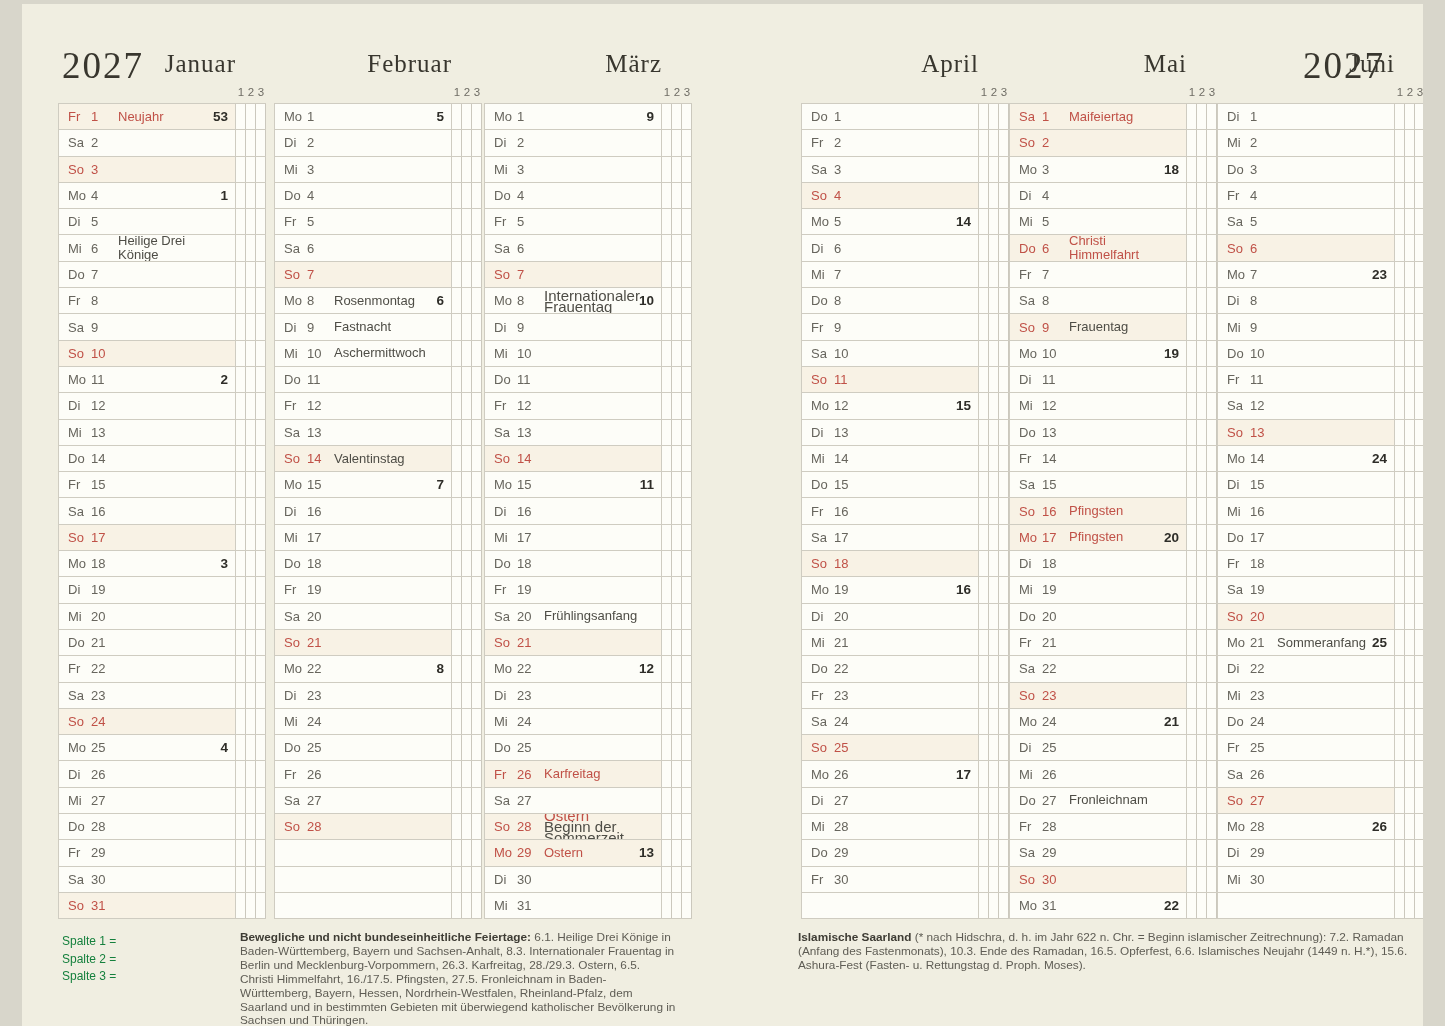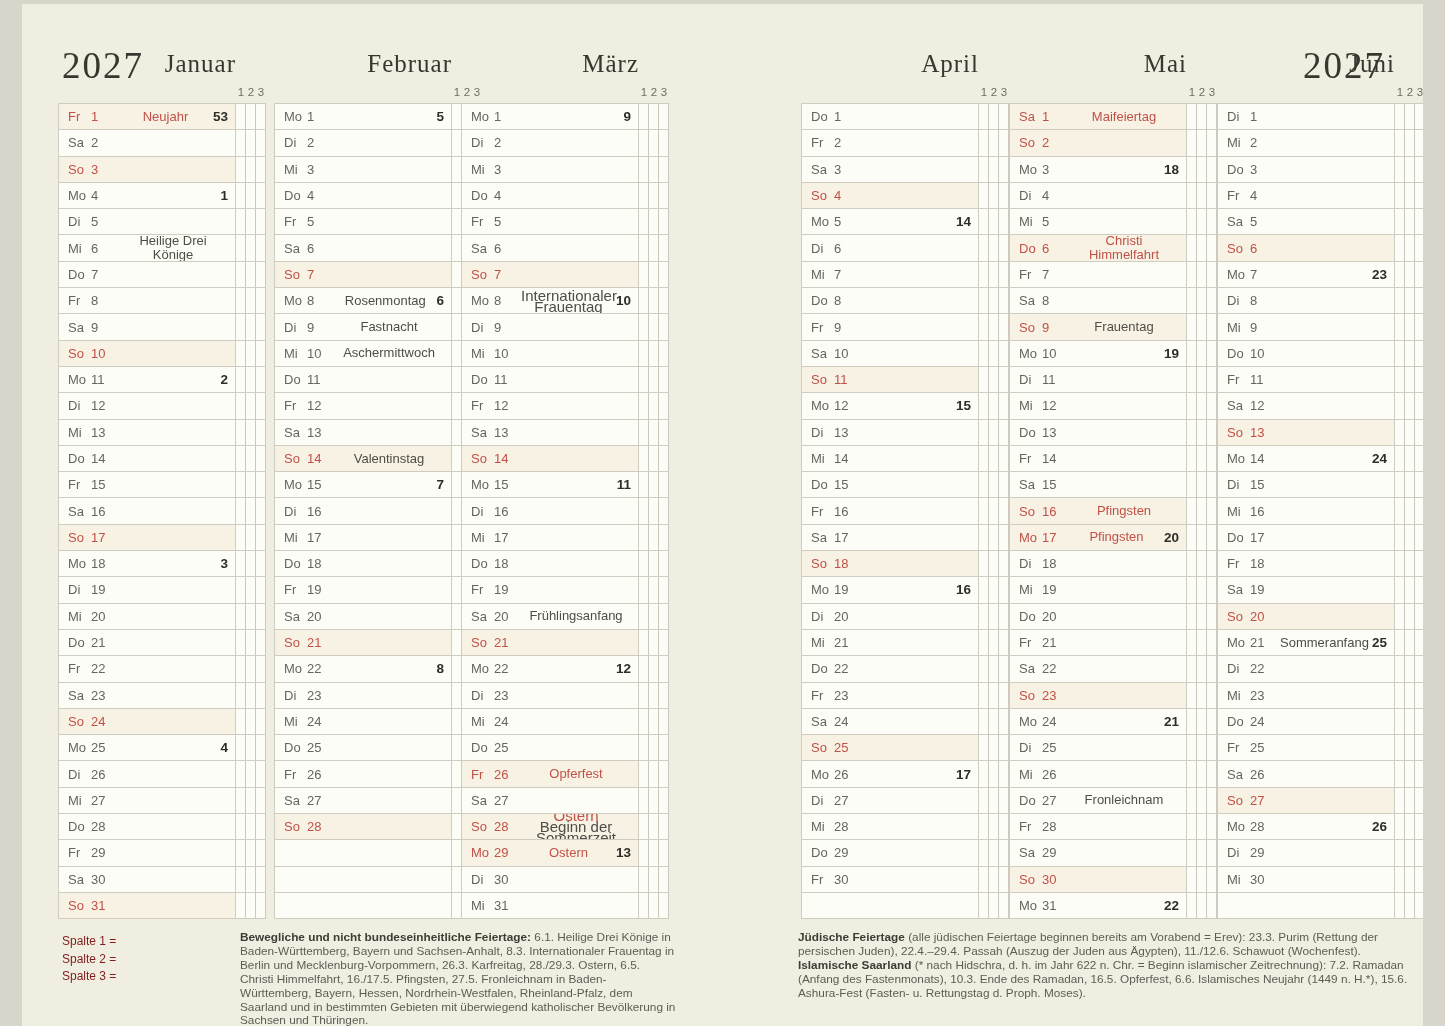--- a/index.html
+++ b/index.html
@@ -40,26 +40,26 @@
     width:178px;box-sizing:border-box;background:var(--cell);
     border-left:1px solid var(--line);border-right:1px solid var(--line);
     display:flex;align-items:center;overflow:hidden;
   }
   .row.hl .main{background:var(--shade);}
   .cols{width:30px;display:flex;}
   .cols i{width:10px;box-sizing:border-box;border-right:1px solid var(--vline);background:var(--cell);}
   .dow{flex:none;width:23px;padding-left:9px;font-size:13px;color:var(--txt);}
   .num{flex:none;width:27px;font-size:13px;color:var(--txt);}
   .label{flex:1;min-width:0;font-size:13px;color:var(--lab);}
-  .label .l{display:block;line-height:14px;text-align:center;}
+  .label .l{display:block;line-height:14px;}
   .label .l.small{font-size:15px;line-height:11px;}
   .week{flex:none;padding-right:7px;font-size:13.5px;font-weight:bold;color:var(--wk);}
   .red{color:var(--red);}
   .legend{
-    position:absolute;left:40px;top:929px;font-size:12px;color:#7f1d1d;line-height:17.5px;
+    position:absolute;left:40px;top:929px;font-size:12px;color:#15803d;line-height:17.5px;
   }
   .note{position:absolute;top:927px;font-size:11.8px;line-height:13.9px;color:#5e5c54;}
   .note-left{left:218px;width:436px;}
   .note-right{left:776px;width:634px;}
   .note .b{font-weight:bold;color:#3e3c34;}
   .note p{margin:0;}
 </style>
 </head>
 <body>
 
@@ -884,21 +884,21 @@
           <div class="row">
             <div class="main"></div>
             <div class="cols">
               <i></i>
               <i></i>
               <i></i>
             </div>
           </div>
         </div>
       </div>
-      <div class="month" style="left: 439px;">
+      <div class="month" style="left: 462px;">
         <div class="mtitle">März</div>
         <div class="colhead">
           <span>1</span>
           <span>2</span>
           <span>3</span>
         </div>
         <div class="rows">
           <div class="row">
             <div class="main">
               <span class="dow">Mo</span>
@@ -1227,21 +1227,21 @@
               <i></i>
               <i></i>
               <i></i>
             </div>
           </div>
           <div class="row hl">
             <div class="main">
               <span class="dow red">Fr</span>
               <span class="num red">26</span>
               <span class="label">
-                <span class="l red">Opferfest</span>
+                <span class="l red">Karfreitag</span>
               </span>
               <span class="week"></span>
             </div>
             <div class="cols">
               <i></i>
               <i></i>
               <i></i>
             </div>
           </div>
           <div class="row">
@@ -2565,16 +2565,15 @@
     <div>Spalte  1 =</div>
     <div>Spalte  2 =</div>
     <div>Spalte  3 =</div>
   </div>
 
   <div class="note note-left">
     <span class="b">Bewegliche und nicht bundeseinheitliche Feiertage:</span><span> 6.1. Heilige Drei Könige in Baden-Württemberg, Bayern und Sachsen-Anhalt, 8.3. Internationaler Frauentag in Berlin und Mecklenburg-Vorpommern, 26.3. Karfreitag, 28./29.3. Ostern, 6.5. Christi Himmelfahrt, 16./17.5. Pfingsten, 27.5. Fronleichnam in Baden-Württemberg, Bayern, Hessen, Nordrhein-Westfalen, Rheinland-Pfalz, dem Saarland und in bestimmten Gebieten mit überwiegend katholischer Bevölkerung in Sachsen und Thüringen.</span>
   </div>
 
   <div class="note note-right">
-    <p><span class="b">Jüdische Feiertage</span><span> (alle jüdischen Feiertage beginnen bereits am Vorabend = Erev): 23.3. Purim (Rettung der persischen Juden), 22.4.–29.4. Passah (Auszug der Juden aus Ägypten), 11./12.6. Schawuot (Wochenfest).</span></p>
     <p><span class="b">Islamische Saarland</span><span> (* nach Hidschra, d. h. im Jahr 622 n. Chr. = Beginn islamischer Zeitrechnung): 7.2. Ramadan (Anfang des Fastenmonats), 10.3. Ende des Ramadan, 16.5. Opferfest, 6.6. Islamisches Neujahr (1449 n. H.*), 15.6. Ashura-Fest (Fasten- u. Rettungstag d. Proph. Moses).</span></p>
   </div>
 </div>
 
 </body></html>

